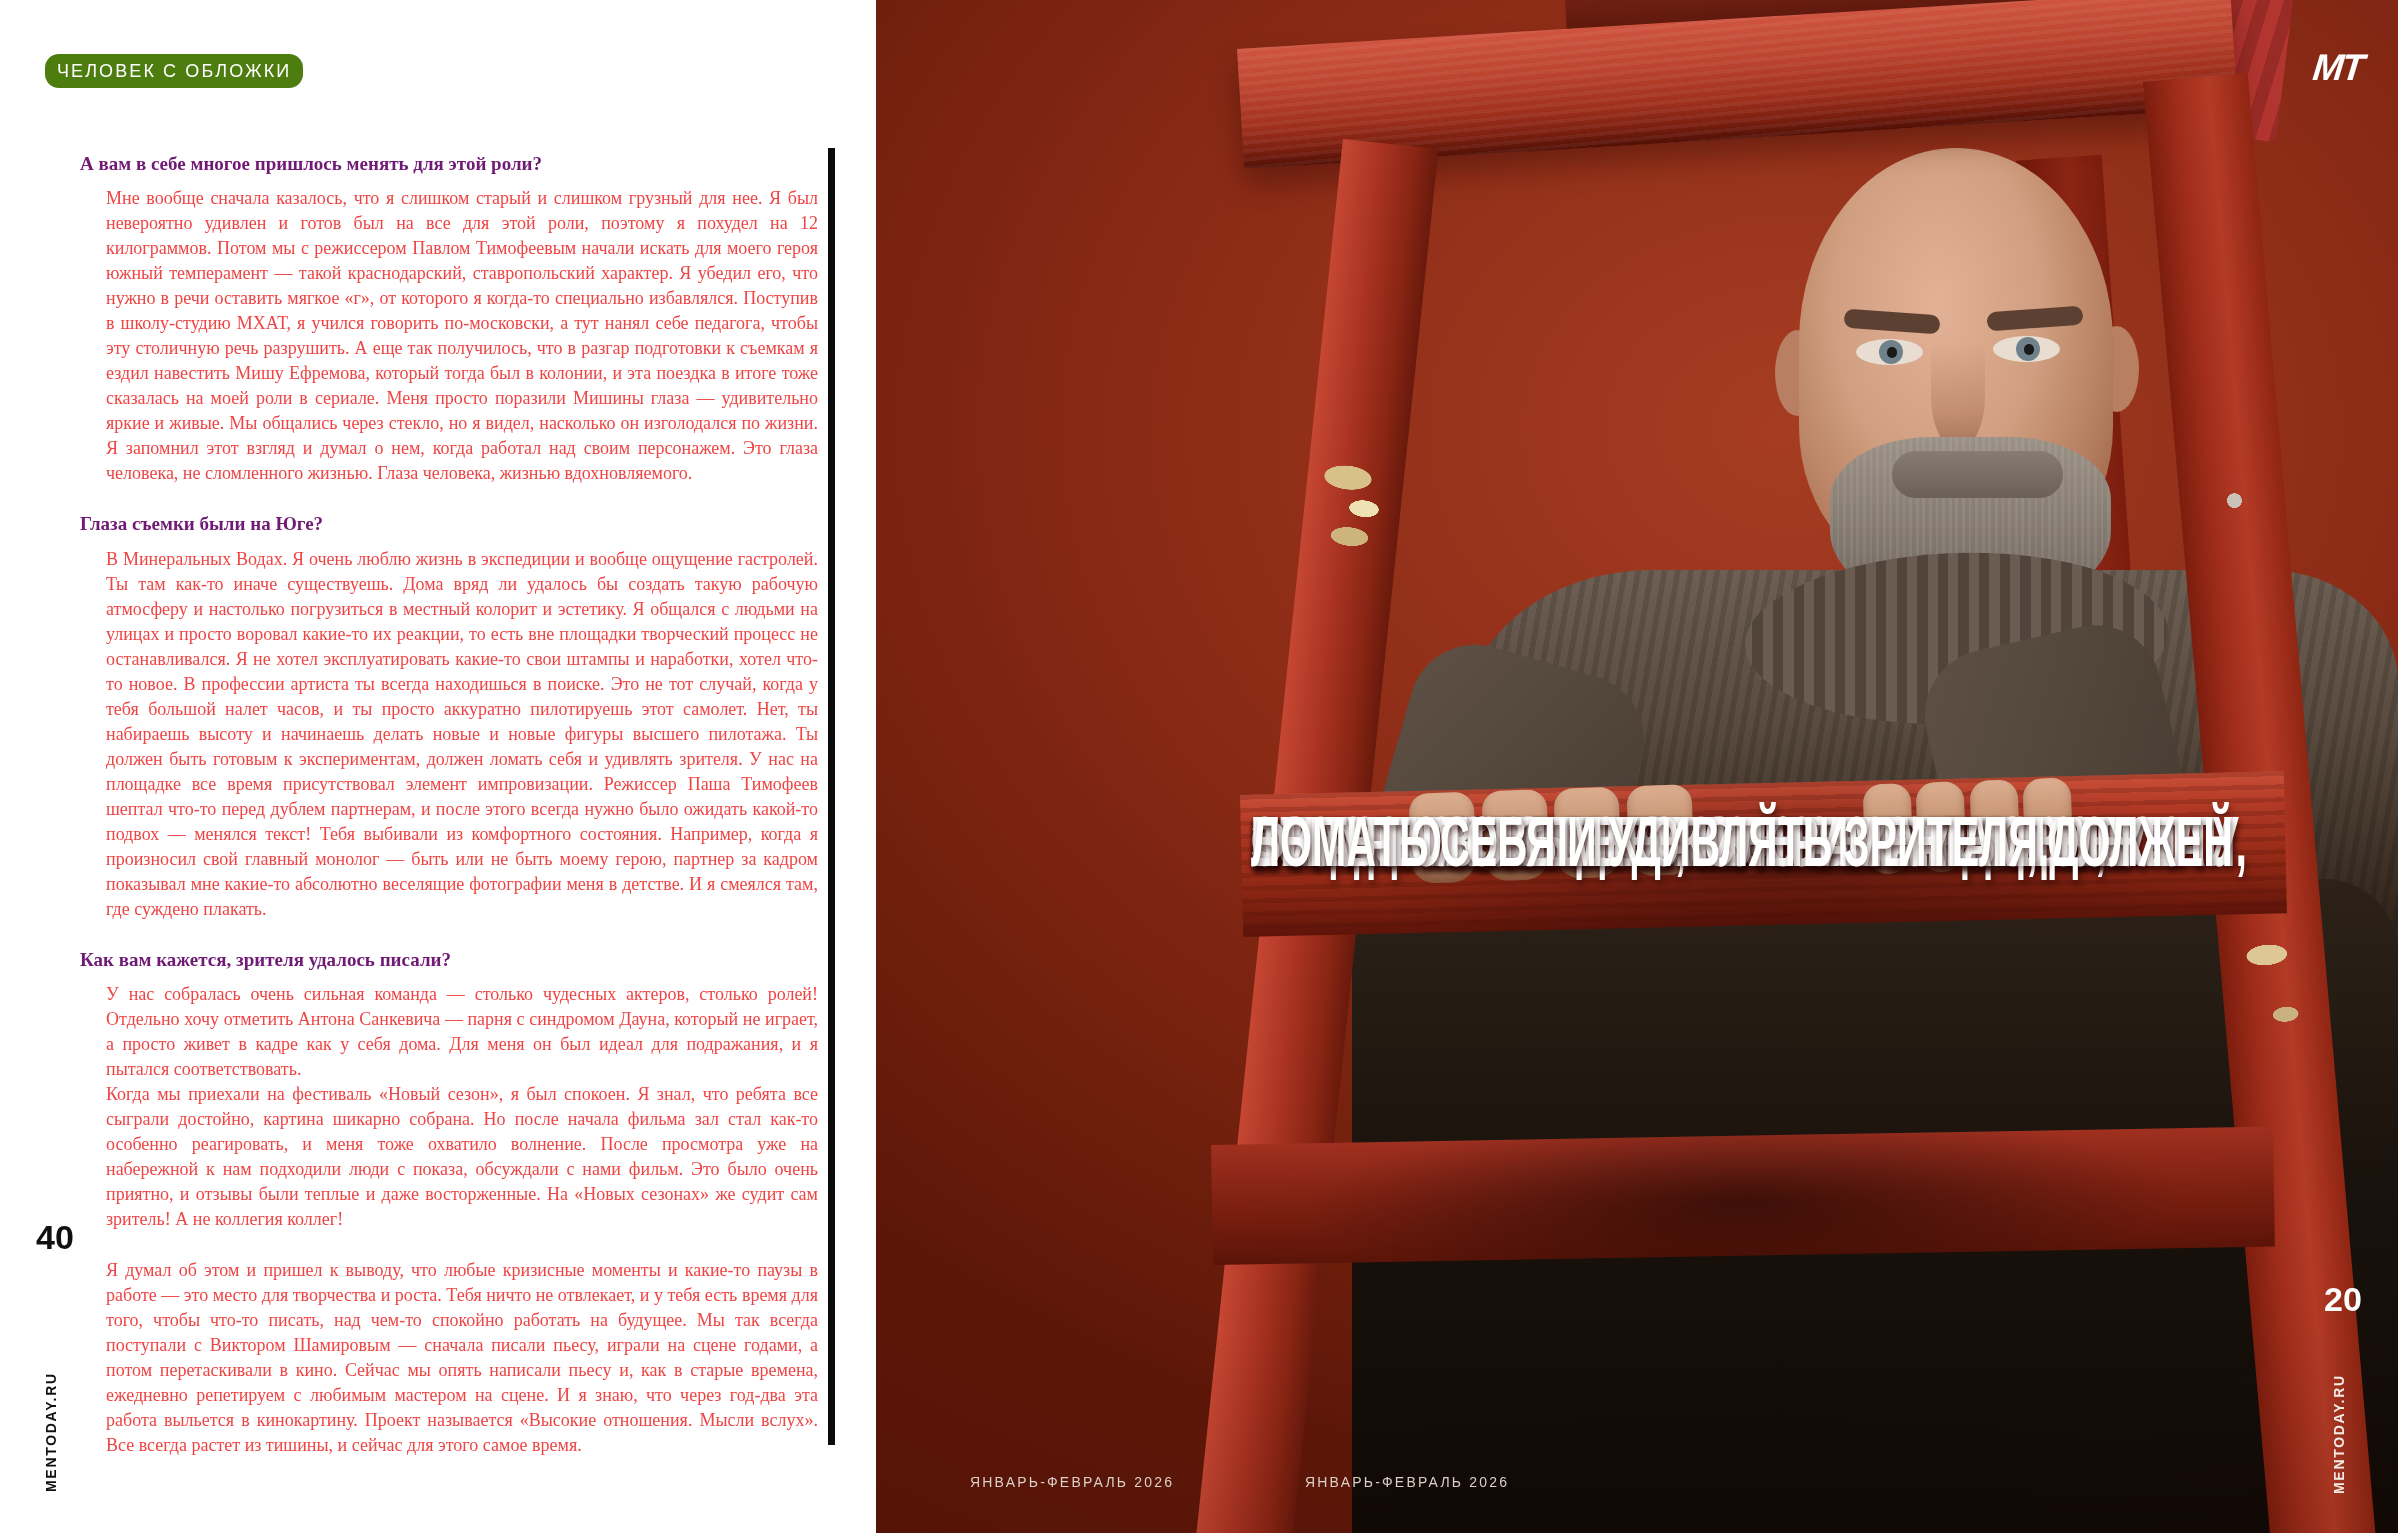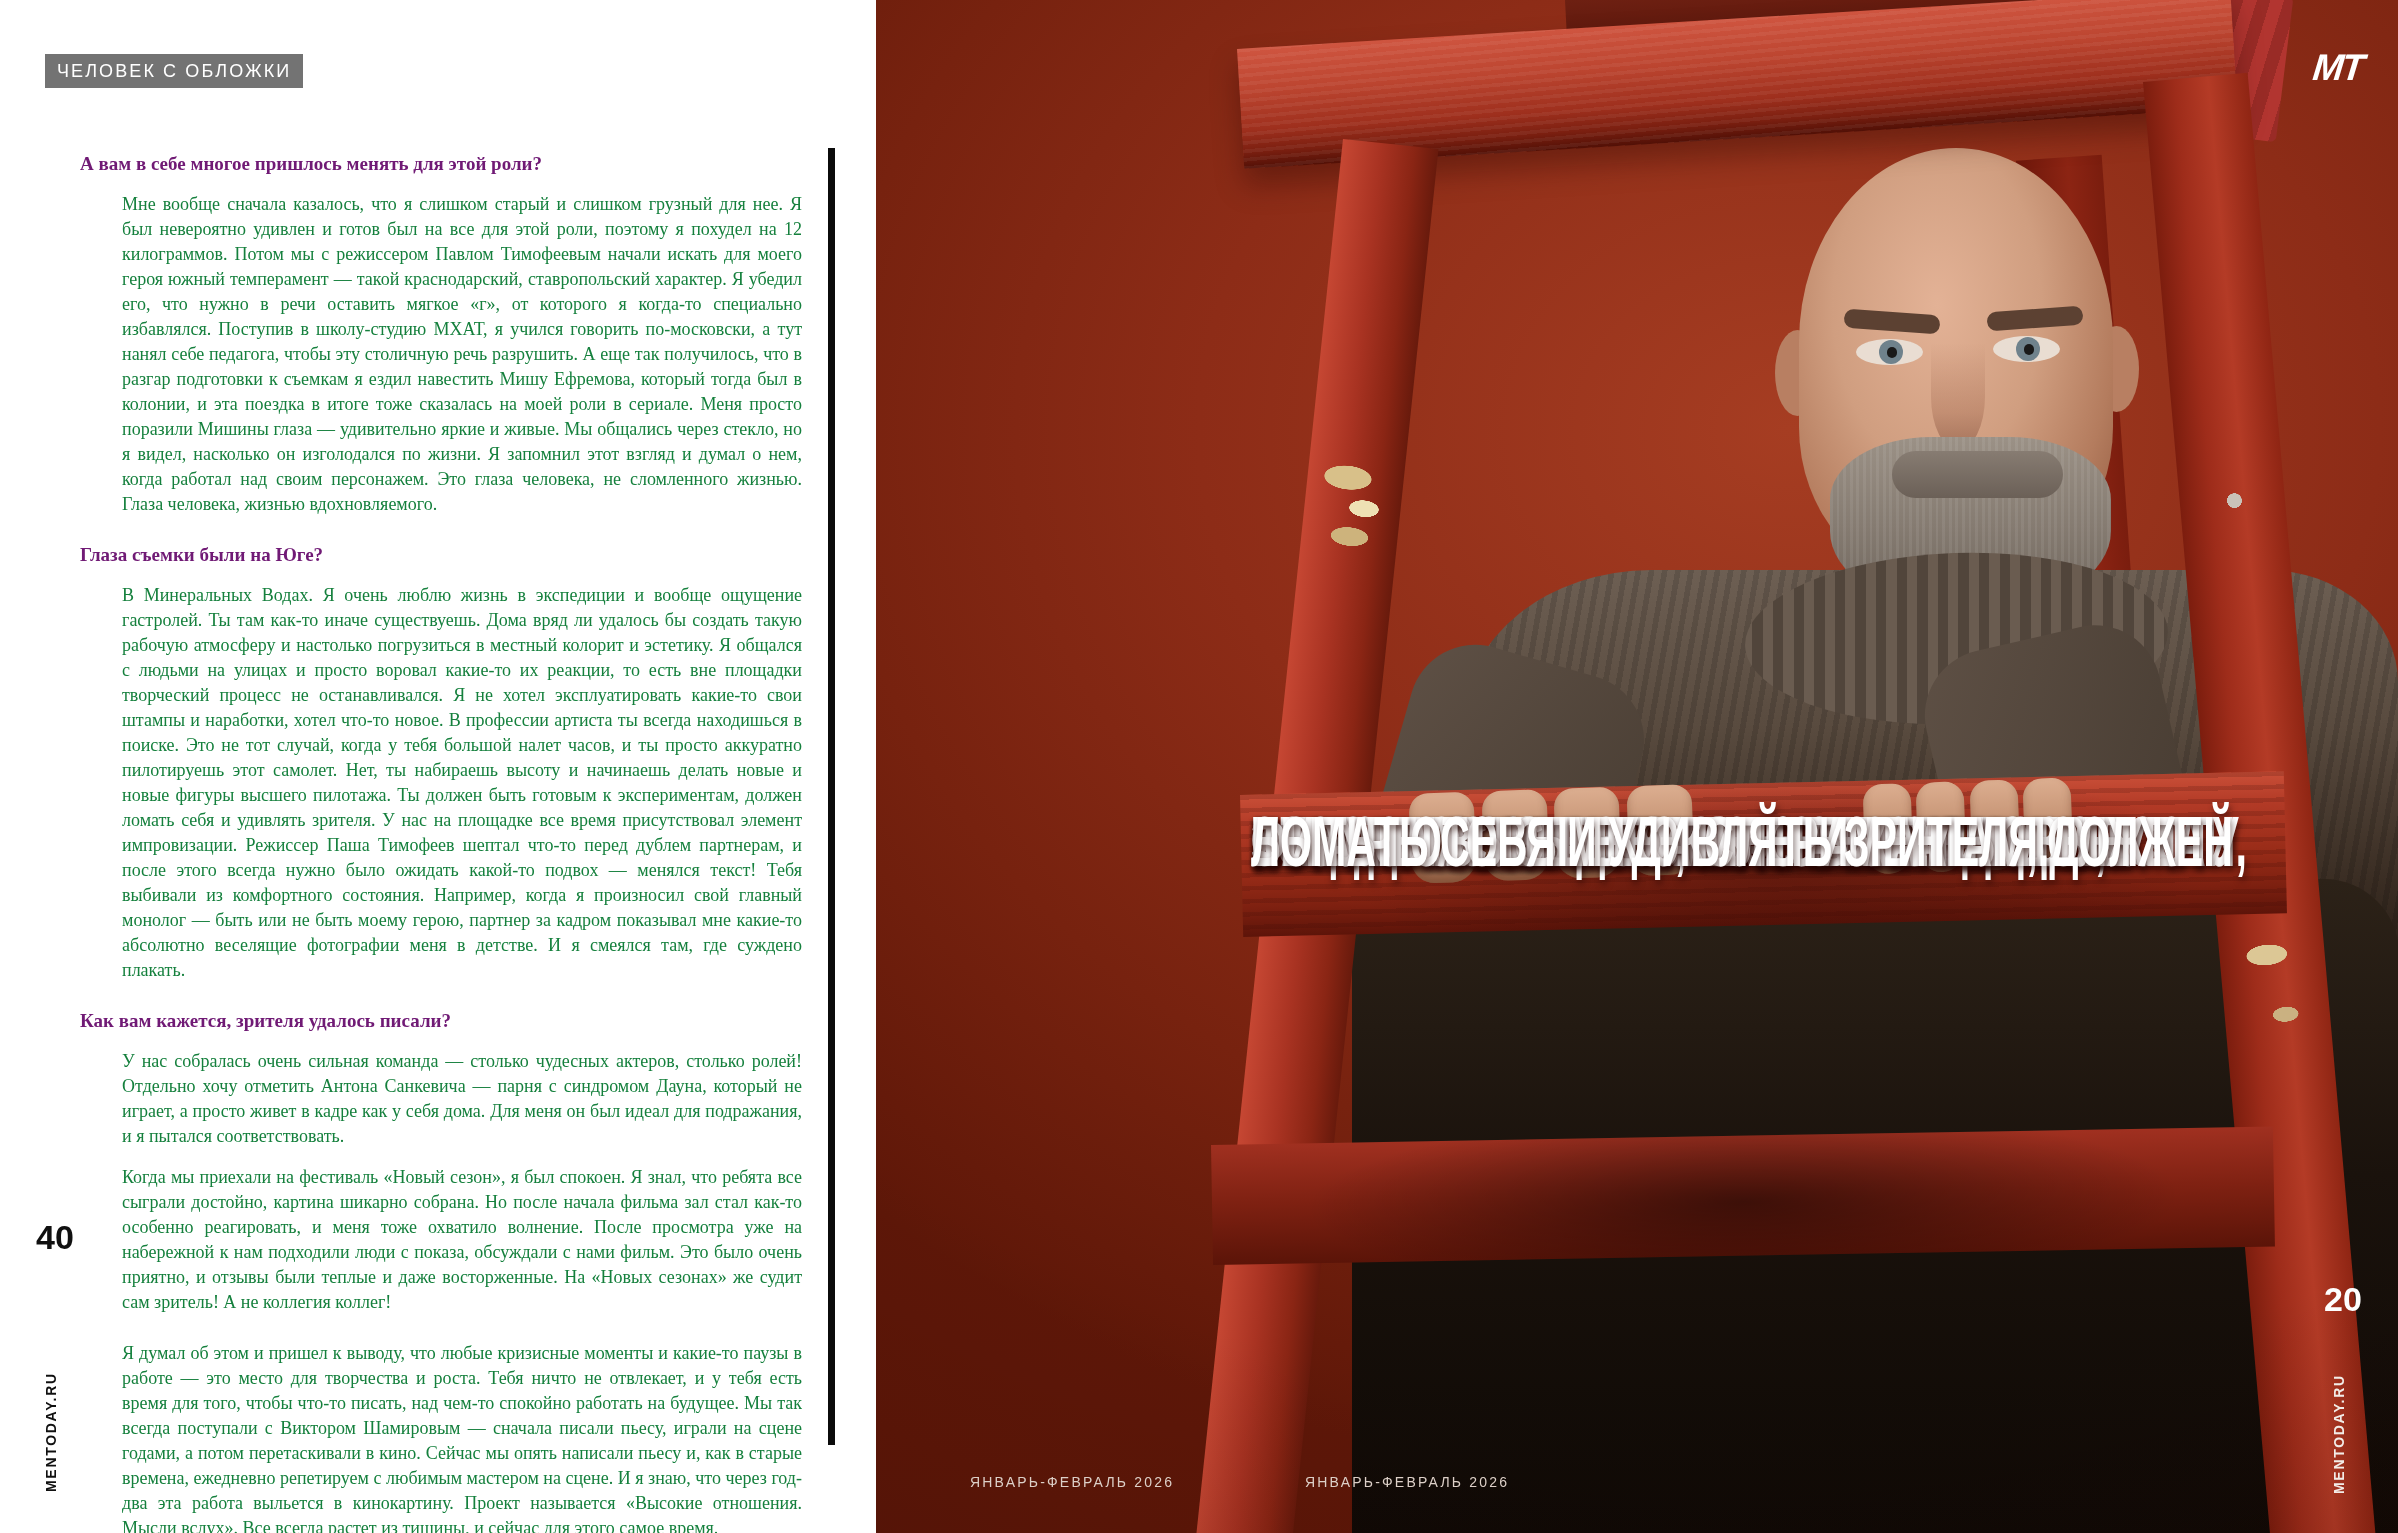--- a/index.html
+++ b/index.html
@@ -1,25 +1,25 @@
 <!DOCTYPE html>
 <html style="font-size:15px"><head>
 <meta charset="utf-8">
 <style>
   html,body{margin:0;padding:0;background:#e8e8e8;}
   .spread{position:relative;width:2399px;height:1534px;background:#ffffff;overflow:hidden;
           font-family:"Liberation Sans",sans-serif;}
   
-  .section-tag{position:absolute;left:45px;top:54px;background:#737373;color:#fff;
+  .section-tag{position:absolute;left:45px;top:54px;background:#4d7c0f;color:#fff;
                font:400 18px/1 "Liberation Sans",sans-serif;letter-spacing:2.1px;
-               padding:7.5px 12px 8.4px;white-space:nowrap;}
+               padding:7.5px 12px 8.4px;white-space:nowrap;border-radius:14px;}
   .interview{position:absolute;left:80px;top:152px;width:738px;color:#242424;}
   .q{font:700 19px/24px "Liberation Serif",serif;color:#701a75;margin:0 0 10.3px;text-align:justify;}
   .answer{padding-left:26px;margin:0 0 26px;}
-  .answer p{margin:16px;font:400 18px/25px "Liberation Serif",serif;color:#15803d;text-align:justify;}
+  .answer p{margin:0;font:400 18px/25px "Liberation Serif",serif;color:#ef4444;text-align:justify;}
   .gap-lg{margin-top:15px;}
   .page-no-left{position:absolute;left:36px;top:1220px;font:700 34px/1 "Liberation Sans",sans-serif;color:#101010;}
   .vlabel{writing-mode:vertical-rl;transform:rotate(180deg);
           font:700 14px/1 "Liberation Sans",sans-serif;letter-spacing:1.7px;}
   .site-left{position:absolute;left:44px;top:1342px;height:150px;color:#101010;}
   .rule{position:absolute;left:828px;top:148px;width:6.6px;height:1297px;background:#0b0b0b;}
   
   .photo{position:absolute;left:876px;top:0;width:1522px;height:1534px;overflow:hidden;
          background:radial-gradient(1405px 1124px at 60% 28%,#a63d22 0%,#8d2c17 42%,#77220f 68%,#5e1708 95%);}
   .photo *{position:absolute;}

